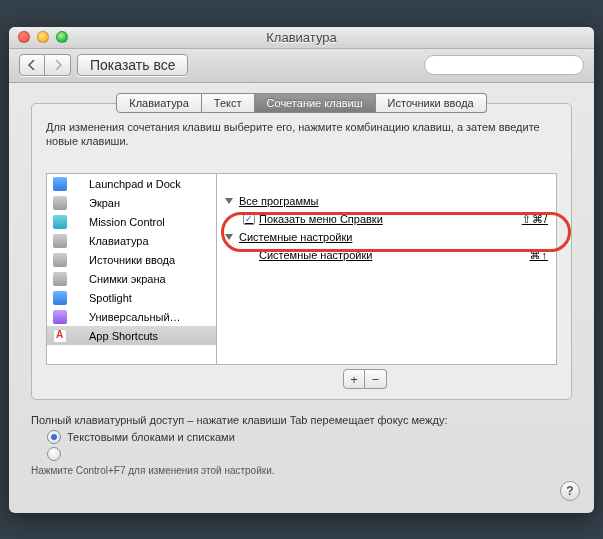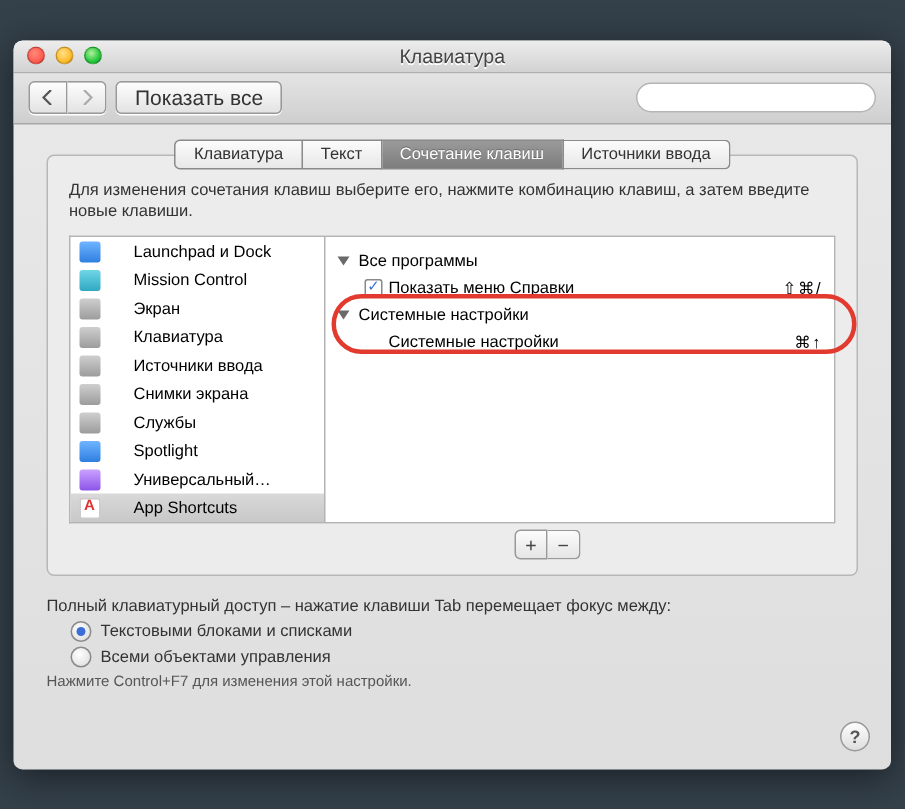--- a/index.html
+++ b/index.html
@@ -81,42 +81,42 @@
   .segtabs .tab.active {
     background: linear-gradient(#9a9a9a, #7d7d7d); color: #fff;
     text-shadow: 0 -1px 0 rgba(0,0,0,0.3);
   }
 
   .panel {
     border: 1px solid #b7b7b7; background: #ececec;
     border-radius: 5px; margin-top: -10px; padding: 16px 14px 10px;
   }
 
-  .desc { color: #333; font-size: 11px; line-height: 1.35; margin-bottom: 8px; }
+  .desc { color: #333; font-size: 11px; line-height: 1.35; margin-bottom: 24px; }
 
   .listrow { display: flex; height: 192px; gap: 0; }
   .listbox {
     background: #fff; border: 1px solid #b4b4b4; border-right: none;
     width: 170px; overflow: hidden;
   }
   .listbox .li {
     display: flex; align-items: center; height: 19px; padding: 0 6px; gap: 22px;
   }
   .listbox .li.selected { background: linear-gradient(#d9d9d9, #c8c8c8); }
   .licon { width: 14px; height: 14px; border-radius: 2px; flex-shrink: 0; }
   .licon.blue { background: linear-gradient(#6fb4ff,#2f7fe0); }
   .licon.gray { background: linear-gradient(#cfcfcf,#9c9c9c); }
   .licon.teal { background: linear-gradient(#70d6e6,#2fa9c2); }
   .licon.purple{ background: linear-gradient(#c9a2ff,#8c54e8); }
   .licon.app { background:#fff; border:1px solid #ccc; position:relative; }
   .licon.app::before { content:"A"; position:absolute; left:2px; top:-1px; font-size:10px; color:#d33; font-weight:bold; }
 
   .rightlist {
     flex: 1; background: #fff; border: 1px solid #b4b4b4;
-    position: relative; padding: 7px 0;
+    position: relative; padding: 18px 0; text-decoration: underline;
   }
   .rl-row { display: flex; align-items: center; height: 18px; padding: 0 8px; gap: 4px; }
   .disclosure {
     width: 0; height: 0; border-left: 4px solid transparent; border-right: 4px solid transparent;
     border-top: 6px solid #6a6a6a; margin-right: 2px; flex-shrink:0;
   }
   .checkbox {
     width: 12px; height: 12px; border: 1px solid #888; border-radius: 2px;
     background: #fff; flex-shrink: 0; display:flex; align-items:center; justify-content:center;
   }
@@ -208,42 +208,38 @@
       <div class="desc">Для изменения сочетания клавиш выберите его, нажмите комбинацию клавиш, а затем введите новые клавиши.</div>
 
       <div class="listrow">
 
         <div class="listbox">
           <div class="li">
               <span class="licon blue"></span>
               <span>Launchpad и Dock</span>
             </div>
           <div class="li">
+              <span class="licon gray"></span>
+              <span>Экран</span>
+            </div>
+          <div class="li">
               <span class="licon teal"></span>
               <span>Mission Control</span>
             </div>
           <div class="li">
               <span class="licon gray"></span>
-              <span>Экран</span>
-            </div>
-          <div class="li">
-              <span class="licon gray"></span>
               <span>Клавиатура</span>
             </div>
           <div class="li">
               <span class="licon gray"></span>
               <span>Источники ввода</span>
             </div>
           <div class="li">
               <span class="licon gray"></span>
               <span>Снимки экрана</span>
-            </div>
-          <div class="li">
-              <span class="licon gray"></span>
-              <span>Службы</span>
             </div>
           <div class="li">
               <span class="licon blue"></span>
               <span>Spotlight</span>
             </div>
           <div class="li">
               <span class="licon purple"></span>
               <span>Универсальный…</span>
             </div>
           <div class="li selected">
@@ -288,21 +284,20 @@
 
     <div class="below">
       <div>Полный клавиатурный доступ – нажатие клавиши Tab перемещает фокус между:</div>
       <div class="radiogrp">
         <label class="radio">
           <span class="rdot checked"></span>
           <span>Текстовыми блоками и списками</span>
         </label>
         <label class="radio">
           <span class="rdot"></span>
-          <span>Всеми объектами управления</span>
         </label>
       </div>
       <div class="hint">Нажмите Control+F7 для изменения этой настройки.</div>
     </div>
 
   </div>
 
   <div class="helpbtn">?</div>
 
 </div>

